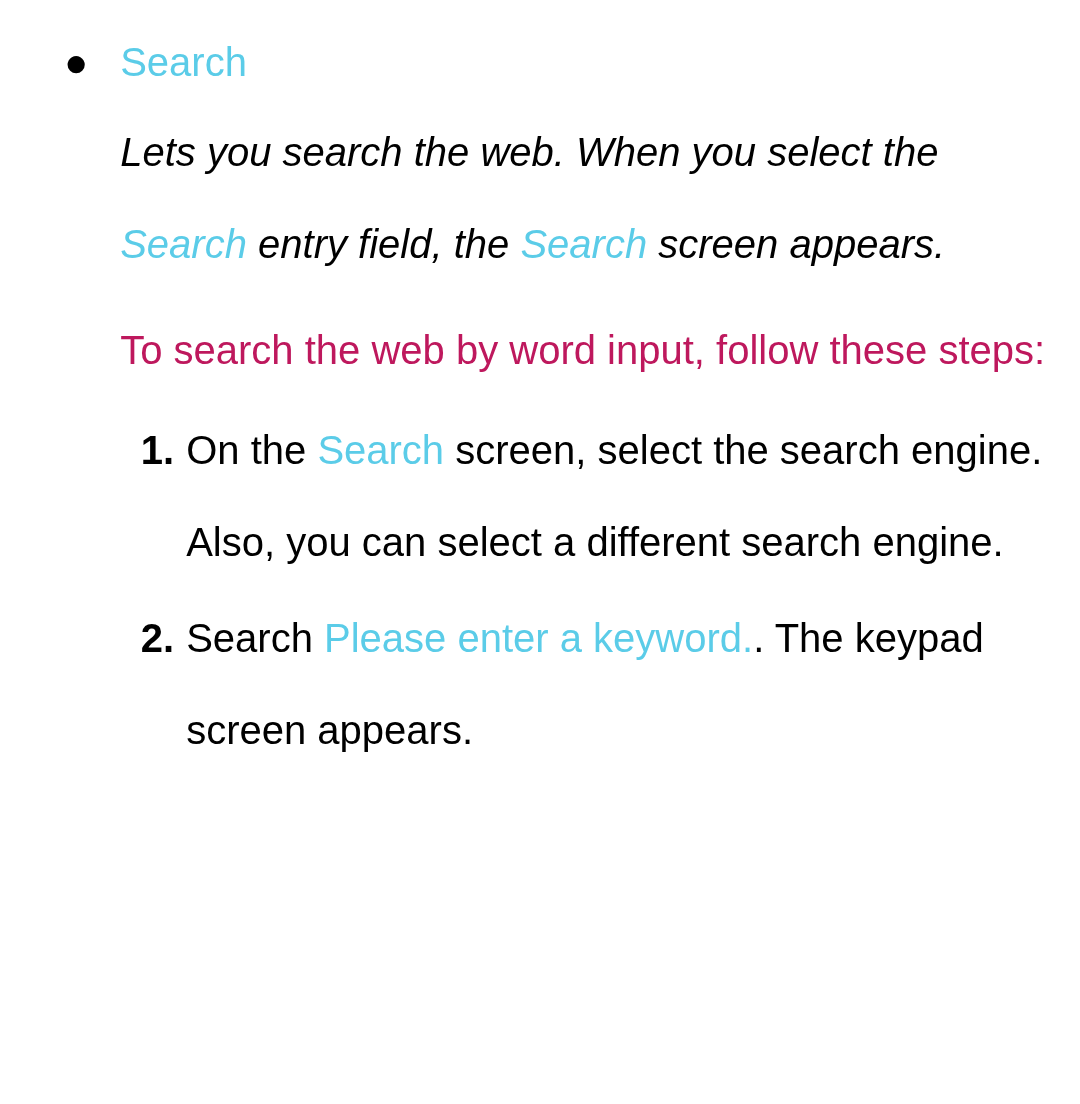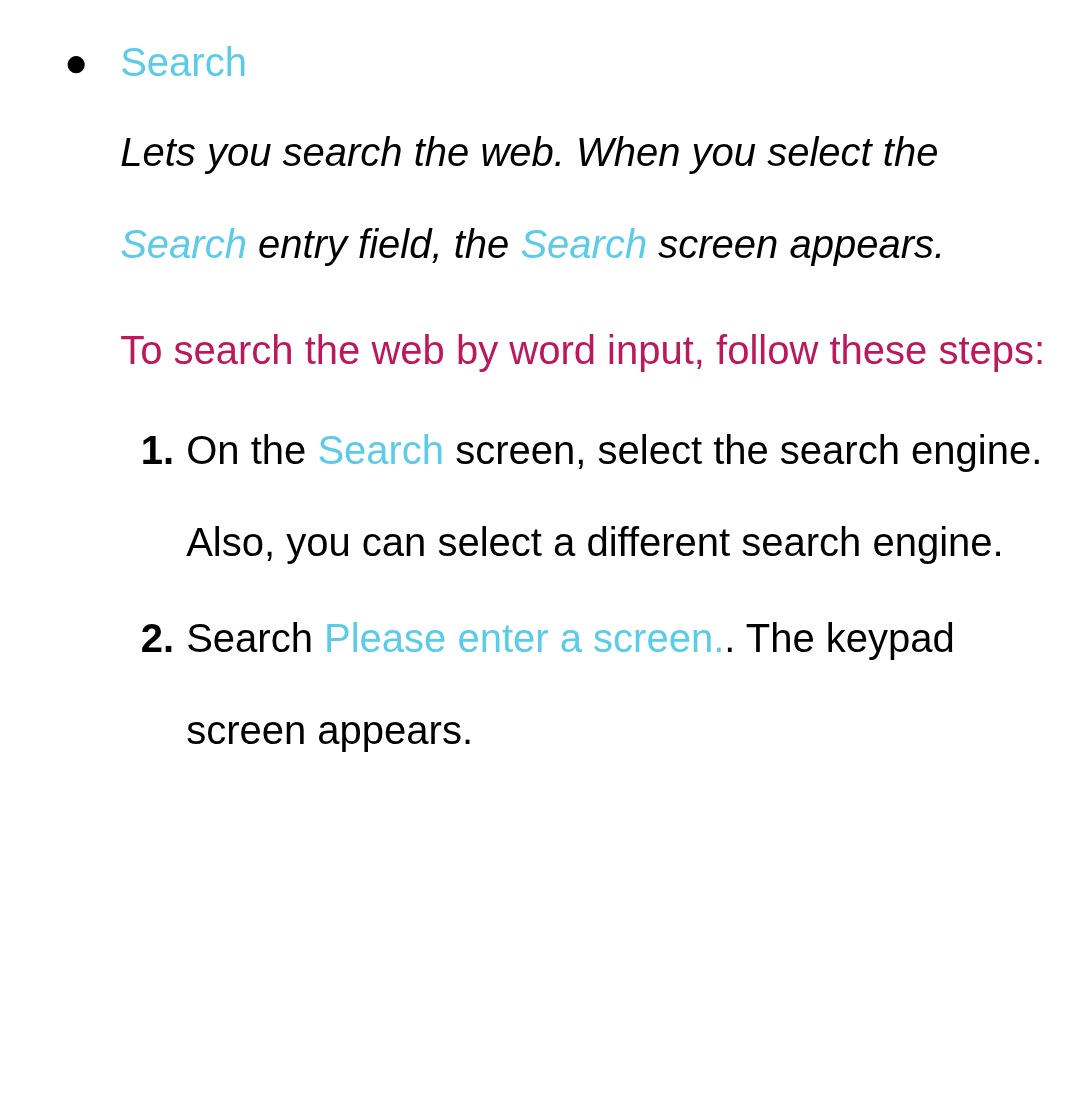--- a/index.html
+++ b/index.html
@@ -81,18 +81,18 @@
     <div class="ordered-list">
       <div class="ordered-item">
         <span class="num">1.</span>
         <span class="step-text">
           <span>On the </span><span class="cyan">Search</span><span> screen, select the search engine. Also, you can select a different search engine.</span>
         </span>
       </div>
       <div class="ordered-item">
         <span class="num">2.</span>
         <span class="step-text">
-          <span>Search </span><span class="cyan">Please enter a screen.</span><span>. The keypad screen appears.</span>
+          <span>Search </span><span class="cyan">Please enter a keyword.</span><span>. The keypad screen appears.</span>
         </span>
       </div>
     </div>
   </div>
 </div>
 
 </body></html>

